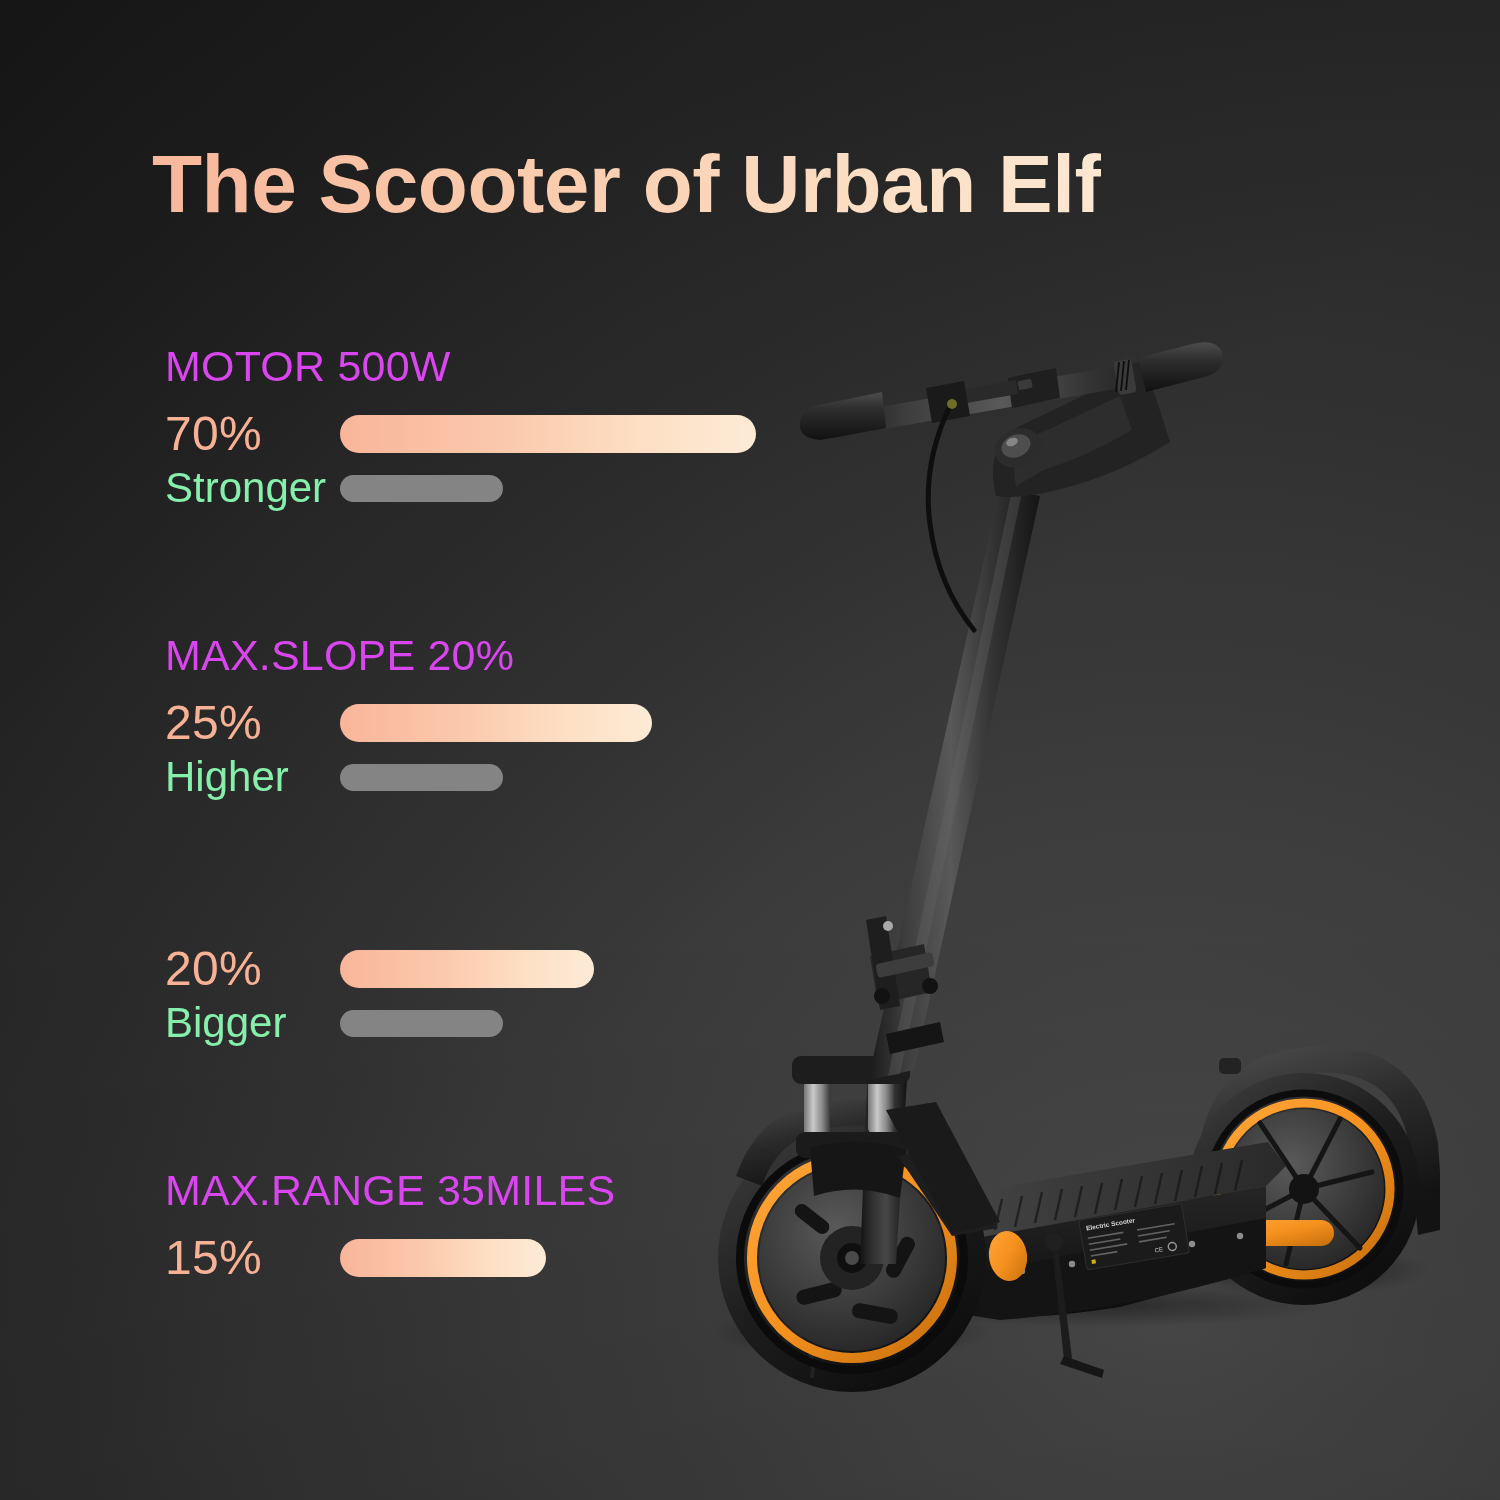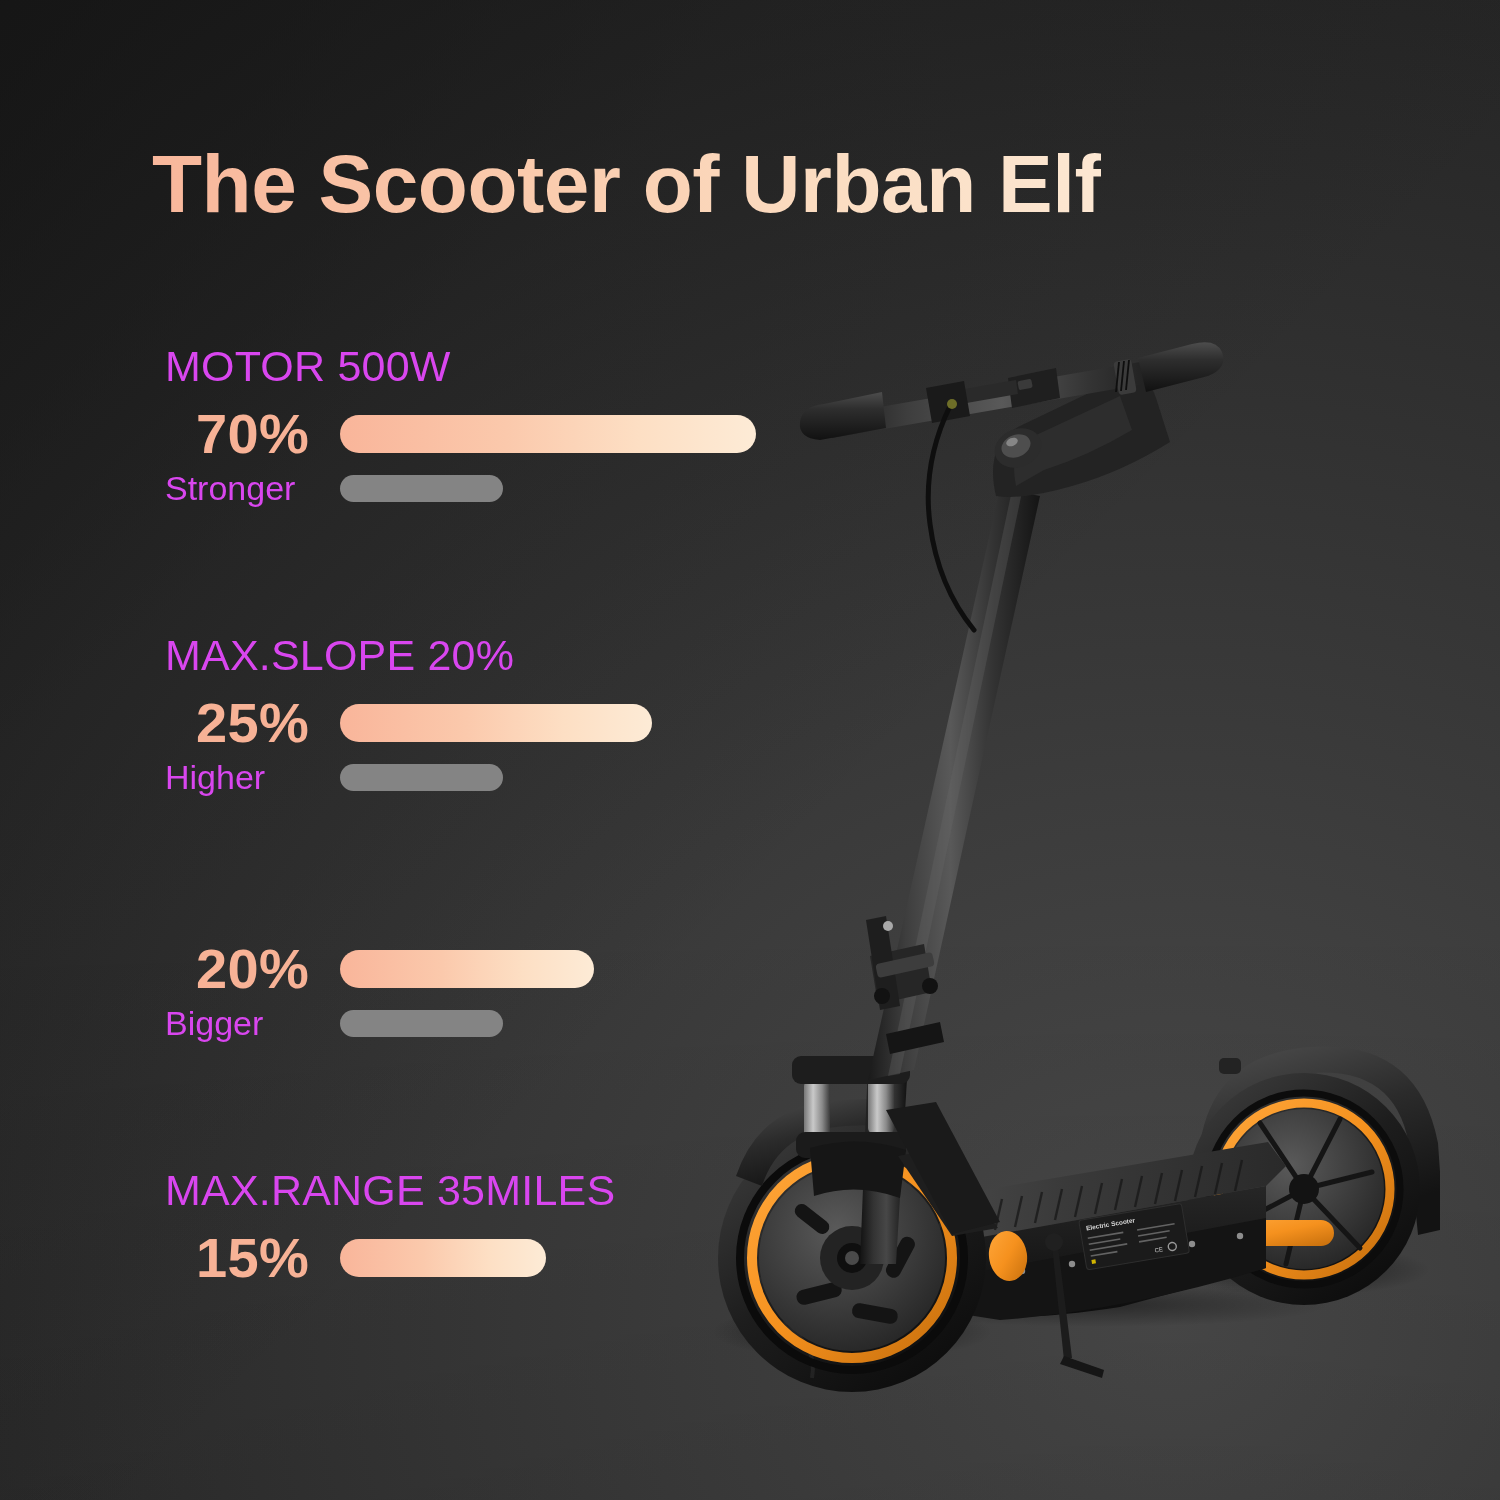--- a/index.html
+++ b/index.html
@@ -61,31 +61,30 @@
     align-items:center;
     height:48px;
   }
   .stat-row.primary { margin-top:22px; }
   .stat-row.secondary { margin-top:9px; height:42px; }
 
   .stat-pct {
     width:175px;
     flex:0 0 175px;
     color:#F7B296;
-    font-size:56px;
-    font-weight:bold;
+    font-size:48px;
+    font-weight:normal;
     line-height:1;
     letter-spacing:0.3px;
-    text-align:center;
   }
   .stat-sub {
     width:175px;
     flex:0 0 175px;
-    color:#d946ef;
-    font-size:34px;
+    color:#86efac;
+    font-size:42px;
     font-weight:400;
     line-height:1;
   }
 
   .bar {
     height:38px;
     border-radius:19px;
     background:linear-gradient(90deg,#F9B59A 0%, #FBC9AC 40%, #FDDFC4 72%, #FDEBD6 100%);
   }
   .bar.gray {

